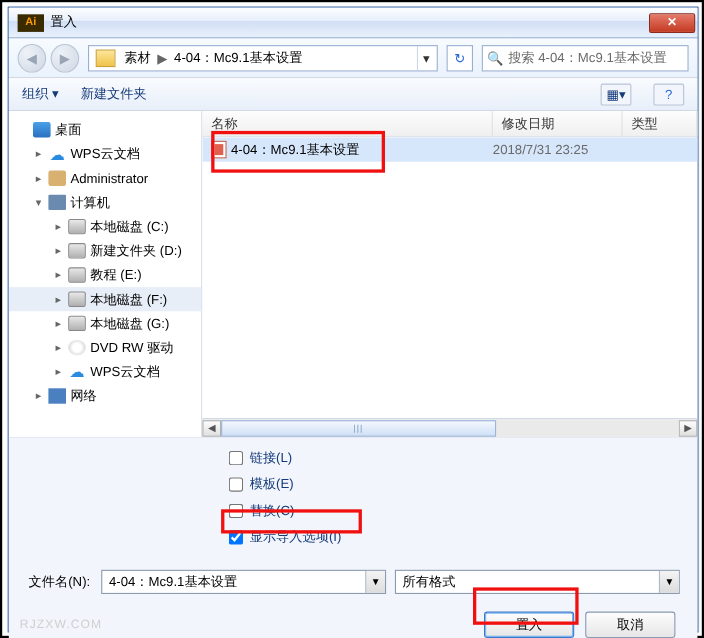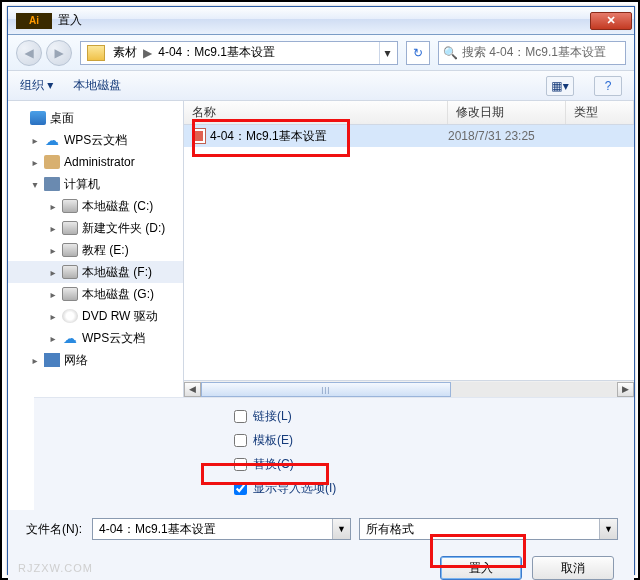--- a/index.html
+++ b/index.html
@@ -1,20 +1,20 @@
 <!DOCTYPE html>
 <html><head>
 <meta charset="utf-8">
 <style>
   * { box-sizing: border-box; margin: 0; padding: 0; font-family: "Microsoft YaHei", Tahoma, sans-serif; font-size: 12px; }
   body { background: #fff; }
   .frame { width: 640px; height: 580px; border: 2px solid #000; position: relative; }
   .window { position: absolute; left: 5px; top: 4px; width: 628px; height: 569px; border: 1px solid #2e5ea6; background: #fff; box-shadow: 0 0 2px rgba(0,0,0,0.3); }
   .titlebar { height: 28px; background: linear-gradient(#fdfefe, #e6eefb 45%, #d1def4 46%, #e9f1fc); display: flex; align-items: center; padding: 0 2px 0 8px; border-bottom: 1px solid #7a9cc6; }
-  .titlebar .ai-icon { width: 36px; height: 16px; background: #3a2a00; color: #ff9a00; font-weight: bold; font-size: 10px; display: inline-flex; align-items: center; justify-content: center; margin-right: 6px; }
+  .titlebar .ai-icon { width: 24px; height: 16px; background: #3a2a00; color: #ff9a00; font-weight: bold; font-size: 10px; display: inline-flex; align-items: center; justify-content: center; margin-right: 6px; }
   .titlebar .title { color: #000; flex: 1; }
   .titlebar .close { width: 42px; height: 18px; background: linear-gradient(#e67a6a,#c33a22); border: 1px solid #8a2a1a; border-radius: 2px; display: flex; align-items: center; justify-content: center; color: #fff; font-weight: bold; font-size: 11px; }
   .navbar { height: 36px; background: linear-gradient(#f7fbff,#eaf2fc); display: flex; align-items: center; padding: 0 8px; gap: 4px; border-bottom: 1px solid #d0d8e4; }
   .navbtn { width: 26px; height: 26px; border-radius: 13px; background: radial-gradient(circle at 30% 30%, #dce8fa, #9fbce6); border: 1px solid #7a9cc6; display: flex; align-items: center; justify-content: center; color: #3a5a8a; }
   .navbtn.dis { background: radial-gradient(circle at 30% 30%, #eef2f8, #d0d8e4); color: #9aa6b6; border-color: #b8c4d4; }
   .pathbox { flex: 1; height: 24px; background: #fff; border: 1px solid #9aaed0; display: flex; align-items: center; padding: 0 2px; margin: 0 4px; }
   .pathbox .fld { width: 18px; height: 16px; background: linear-gradient(#fce79a,#f0c24a); border: 1px solid #caa23a; margin: 0 4px; }
   .pathbox .crumb { padding: 0 4px; }
   .pathbox .sep { color: #666; padding: 0 2px; }
   .pathbox .spacer { flex: 1; }
@@ -52,21 +52,21 @@
   .row.sel { background: #d6e7fb; }
   .row .cell-name { width: 264px; display: flex; align-items: center; padding-left: 8px; gap: 4px; }
   .row .cell-date { width: 118px; color: #6a6a6a; }
   .row .cell-type { flex: 1; color: #6a6a6a; }
   .pdf-ico { width: 14px; height: 16px; background: #fff; border: 1px solid #c06050; position: relative; }
   .pdf-ico::before { content: ""; position: absolute; left: 2px; top: 2px; width: 8px; height: 10px; background: #e06050; }
   .hscroll { height: 17px; background: #f0f0f0; border-top: 1px solid #d0d8e4; display: flex; align-items: center; }
   .hscroll .arrow { width: 17px; height: 15px; background: linear-gradient(#fdfdfd,#e0e0e0); border: 1px solid #b0b0b0; display: flex; align-items: center; justify-content: center; font-size: 9px; color: #555; }
   .hscroll .track { flex: 1; height: 15px; background: #eaeaea; position: relative; }
   .hscroll .thumb { position: absolute; left: 0; top: 0; width: 60%; height: 100%; background: linear-gradient(#f4f8fe,#cfe0f6); border: 1px solid #9ab4da; display: flex; align-items: center; justify-content: center; color: #7a94ba; letter-spacing: 1px; font-size: 8px; }
-  .options { padding: 6px 0 10px 200px; background: #f2f5fb; border-top: 1px solid #e0e6f0; margin-left: 26px; }
+  .options { padding: 6px 0 10px 200px; background: #f2f5fb; border-top: 1px solid #e0e6f0; }
   .options .opt { display: flex; align-items: center; height: 24px; gap: 6px; color: #143a7a; }
   .options input[type=checkbox] { width: 13px; height: 13px; }
   .bottom { background: #f2f5fb; padding: 8px 16px 12px; }
   .fn-row { display: flex; align-items: center; gap: 8px; margin-bottom: 16px; }
   .fn-row .lbl { width: 60px; text-align: center; }
   .fn-row .combo { flex: 1; height: 22px; border: 1px solid #8a9ab0; background: #fff; display: flex; align-items: center; }
   .fn-row .combo span { flex: 1; padding: 0 6px; }
   .fn-row .combo .dd2 { width: 18px; height: 20px; border-left: 1px solid #b0b8c4; background: linear-gradient(#f4f4f4,#dcdcdc); display: flex; align-items: center; justify-content: center; font-size: 9px; }
   .fn-row .filter { width: 186px; }
   .btn-row { display: flex; justify-content: flex-end; gap: 10px; padding-right: 4px; }
@@ -100,21 +100,21 @@
       </div>
       <div class="refresh">↻</div>
       <div class="searchbox">
         <span class="mag">🔍</span>
         <span>搜索 4-04：Mc9.1基本设置</span>
       </div>
     </div>
 
     <div class="toolbar">
       <span>组织 ▾</span>
-      <span>本地磁盘</span>
+      <span>新建文件夹</span>
       <span class="spacer"></span>
       <span class="tbtn">▦▾</span>
       <span class="tbtn" style="color:#2a6bd4;">?</span>
     </div>
 
     <div class="body">
       <div class="tree" id="tree">
           <div class="node l1">
             <span class="tw"></span>
             <span class="ticon ico-desktop"></span>

